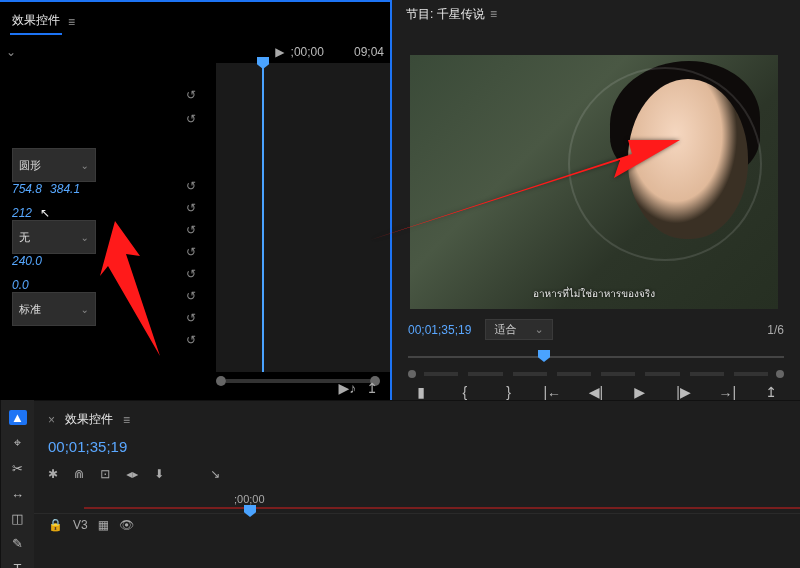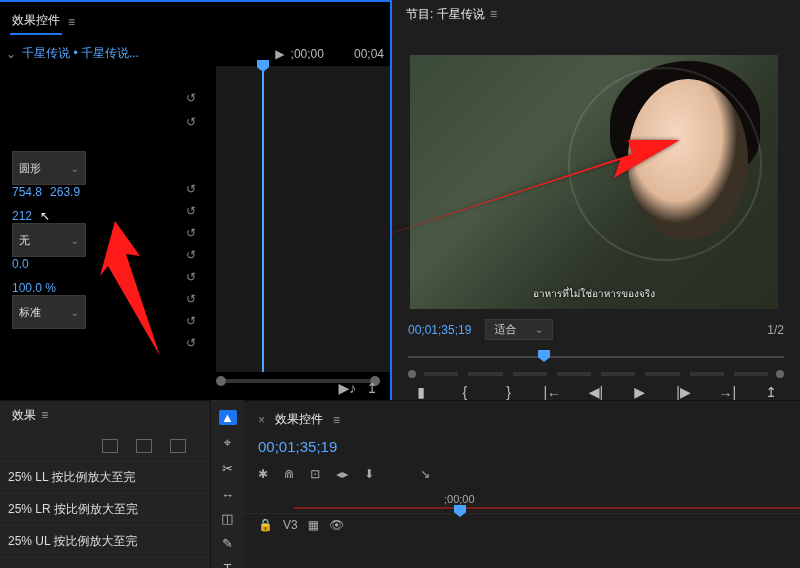--- a/index.html
+++ b/index.html
@@ -15,24 +15,24 @@
 
   .ec-header { display: flex; align-items: center; padding: 4px 6px; gap: 6px; font-size: 12px; }
   .ec-header .chev { color: #888; }
   .ec-header .clipname { color: #57a8ff; }
   .ec-header .play { color: #aaa; margin-left: auto; }
   .ec-header .ruler { display: flex; gap: 30px; color: #bbb; }
 
   .ec-body { flex: 1; position: relative; }
   .param-col { position: absolute; left: 12px; top: 90px; width: 170px; }
   .param-row { display: flex; align-items: center; height: 24px; gap: 8px; }
-  .param-row input, .param-row .dd { background: #2d2d2d; border: 1px solid #3a3a3a; color: #ddd; font-size: 11px; height: 20px; padding: 16px 6px; width: 74px; }
+  .param-row input, .param-row .dd { background: #2d2d2d; border: 1px solid #3a3a3a; color: #ddd; font-size: 11px; height: 20px; padding: 16px 6px; width: 84px; }
   .param-row .dd { display: flex; align-items: center; justify-content: space-between; }
   .dd .chevd { color: #888; font-size: 10px; }
-  .val-link { color: #57a8ff; cursor: pointer; }
+  .val-link { color: #57a8ff; cursor: pointer; font-style: italic; }
 
   .timeline-col { position: absolute; left: 216px; right: 0; top: 0; bottom: 28px; background: #1a1a1a; }
   .playhead { position: absolute; top: 0; bottom: 0; left: 46px; width: 2px; background: #4aa3ff; }
   .playhead::before { content:""; position:absolute; top:-6px; left:-5px; width:12px; height:12px; background:#4aa3ff; clip-path: polygon(0 0,100% 0,100% 60%,50% 100%,0 60%); }
   .mini-scroll { position:absolute; left:216px; right:10px; bottom:14px; height:10px; display:flex; align-items:center; }
   .mini-scroll .track { flex:1; height:4px; background:#333; }
   .mini-scroll .knob { width:10px; height:10px; background:#666; border-radius:50%; }
 
   .footer-icons { position:absolute; right:12px; bottom:4px; display:flex; gap:10px; color:#aaa; font-size:14px; }
 
@@ -93,60 +93,59 @@
 
 <div class="panel-top">
 
   <div class="panel-left">
     <div class="tab-bar">
       <span class="tab-label">效果控件</span>
       <span class="tab-menu">≡</span>
     </div>
     <div class="ec-header">
       <span class="chev">⌄</span>
-      <span class="clipname">千星传说 • 千星传说...</span>
       <span class="play">▶</span>
       <div class="ruler">
         <span>;00;00</span>
-        <span>00;04</span>
+        <span>09;04</span>
       </div>
     </div>
 
     <div class="ec-body">
       <div class="reset-stack">
         <div>↺</div>
         <div>↺</div>
       </div>
 
       <div class="param-col">
         <div class="param-row">
           <div class="dd">
             <span>圆形</span>
               <span class="chevd">⌄</span>
           </div>
         </div>
         <div class="param-row">
           <span class="val-link">754.8</span>
-          <span class="val-link">263.9</span>
+          <span class="val-link">384.1</span>
         </div>
         <div class="param-row">
           <span class="val-link">212</span>
           <span style="color:#eee;">↖</span>
         </div>
         <div class="param-row">
           <div class="dd">
             <span>无</span>
               <span class="chevd">⌄</span>
           </div>
         </div>
         <div class="param-row">
+            <span class="val-link">240.0</span>
+          </div>
+        <div class="param-row">
             <span class="val-link">0.0</span>
-          </div>
-        <div class="param-row">
-            <span class="val-link">100.0 %</span>
           </div>
         <div class="param-row">
           <div class="dd">
             <span>标准</span>
               <span class="chevd">⌄</span>
           </div>
         </div>
       </div>
 
       <div class="reset-stack2">
@@ -186,21 +185,21 @@
       <div class="face"></div>
       <div class="circ-mask"></div>
       <div class="subtitle">อาหารที่ไม่ใช่อาหารของจริง</div>
     </div>
     <div class="prog-foot">
       <span class="tc-blue">00;01;35;19</span>
       <div class="dd-sm">
         <span>适合</span>
           <span class="chevd" style="color:#888">⌄</span>
       </div>
-      <span style="margin-left:auto;color:#aaa">1/2</span>
+      <span style="margin-left:auto;color:#aaa">1/6</span>
     </div>
     <div class="prog-scrub">
       <div class="bar"></div>
       <div class="handle"></div>
     </div>
     <div class="prog-scale">
       <span style="width:8px;height:8px;background:#666;border-radius:50%"></span>
       <div class="seg"></div>
         <div class="seg"></div>
         <div class="seg"></div>
@@ -219,40 +218,20 @@
       <span class="tbtn">◀|</span>
       <span class="tbtn">▶</span>
       <span class="tbtn">|▶</span>
       <span class="tbtn">→|</span>
       <span class="tbtn">↥</span>
     </div>
   </div>
 </div>
 
 <div class="panel-bottom">
-  <div class="bot-left">
-    <div class="fx-tab">
-      <span class="tab-label" style="border:none">效果</span>
-      <span class="tab-menu"> ≡</span>
-    </div>
-    <div class="fx-row" style="justify-content:flex-end; gap:18px; padding-right:24px;">
-      <span class="box"></span>
-      <span class="box"></span>
-      <span class="box"></span>
-    </div>
-    <div class="fx-row">
-        <span>25% LL 按比例放大至完</span>
-      </div>
-    <div class="fx-row">
-        <span>25% LR 按比例放大至完</span>
-      </div>
-    <div class="fx-row">
-        <span>25% UL 按比例放大至完</span>
-      </div>
-  </div>
 
   <div class="bot-mid">
     <div class="tool sel">▲</div>
     <div class="tool">⌖</div>
     <div class="tool">✂</div>
     <div class="tool">↔</div>
     <div class="tool">◫</div>
     <div class="tool">✎</div>
     <div class="tool">T</div>
   </div>

